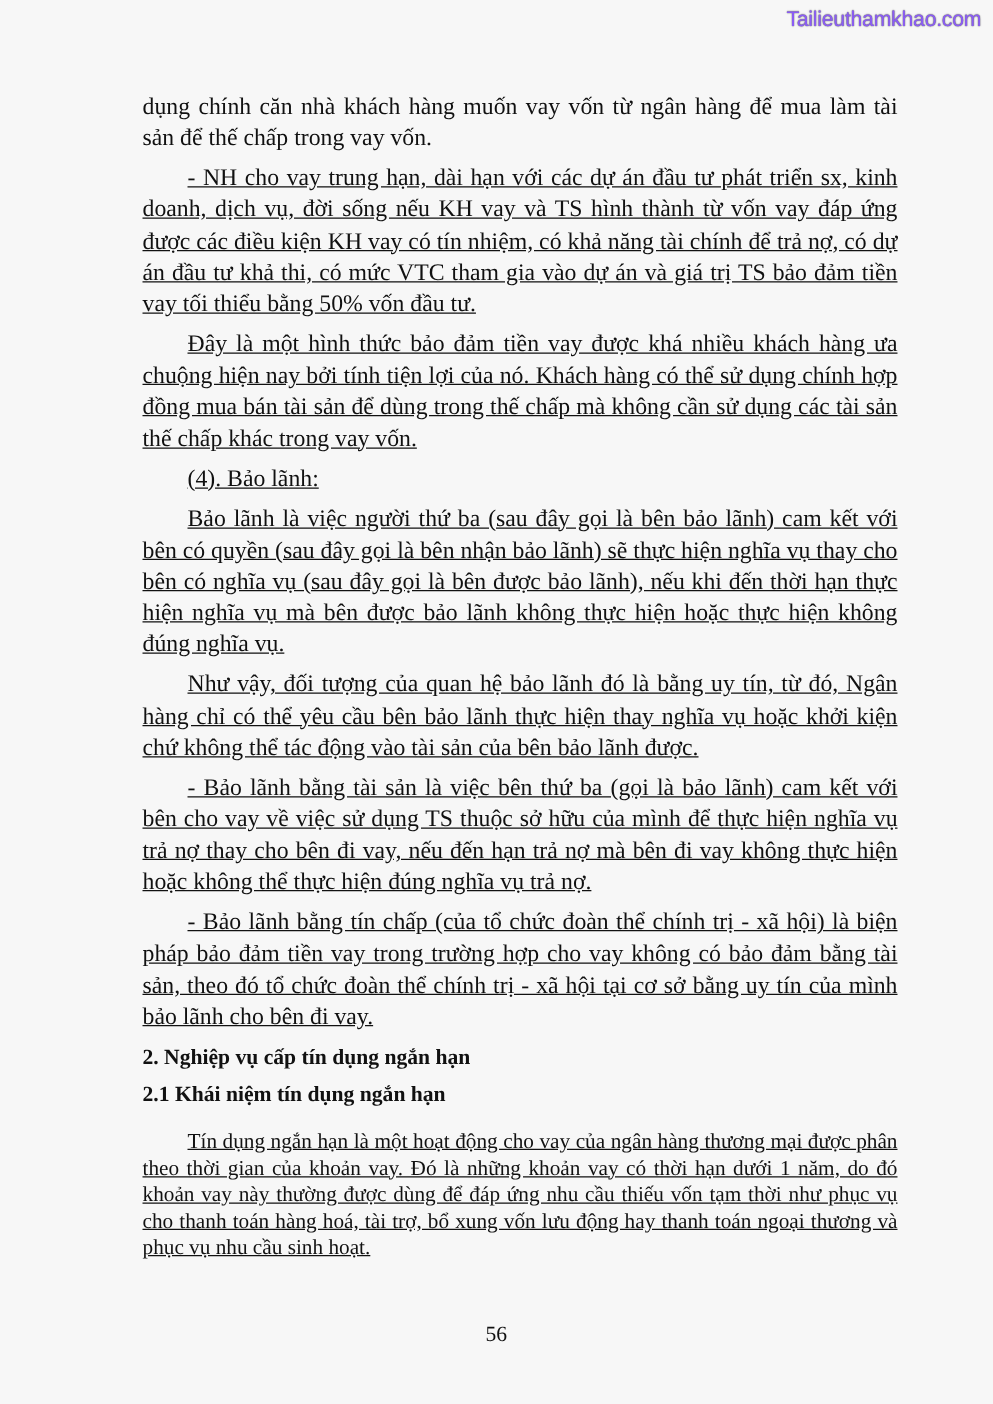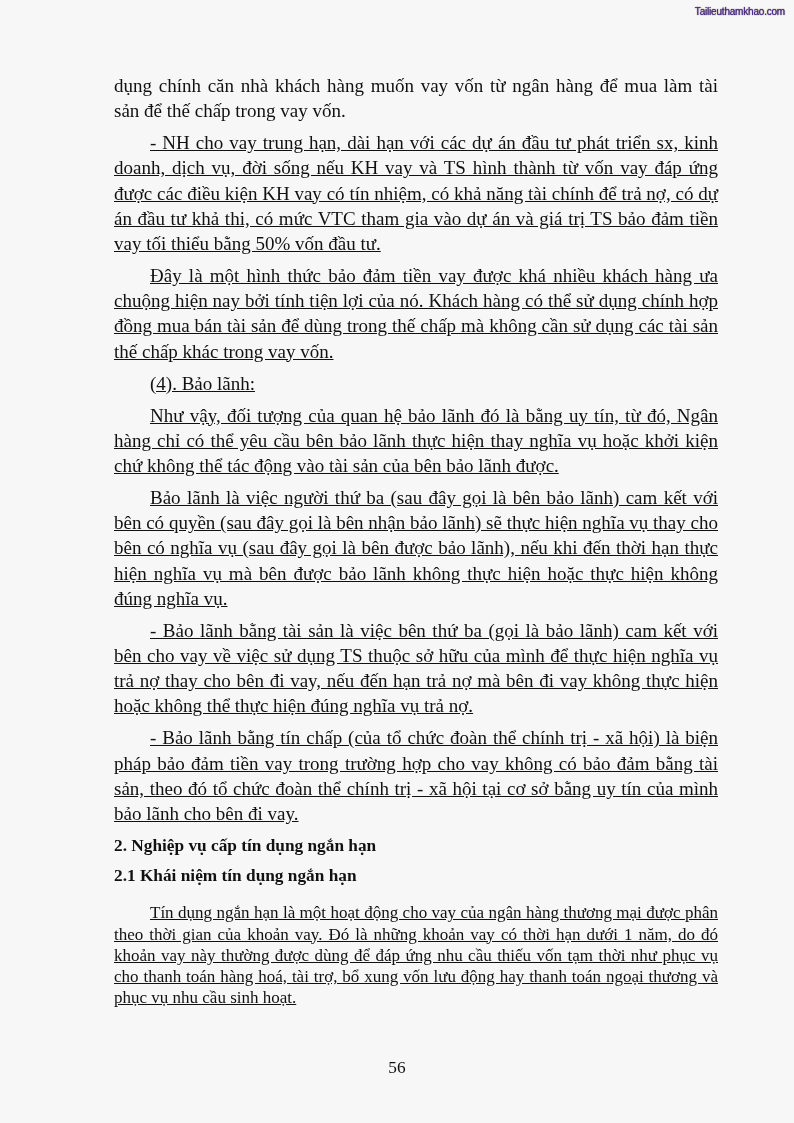--- a/index.html
+++ b/index.html
@@ -13,22 +13,22 @@
       position: relative;
       overflow: hidden;
       font-family: "Liberation Serif", "DejaVu Serif", serif;
       color: #111;
     }
     .watermark {
       position: absolute;
       top: 6px;
       right: 9px;
       font-family: "Liberation Sans", "DejaVu Sans", sans-serif;
-      font-size: 10px;
-      color: #4c1d95;
+      font-size: 17px;
+      color: #8b5cf6;
       letter-spacing: -0.2px;
       text-shadow: 0 0 1px #6f6f6f, 0 0 1px #6f6f6f;
     }
     .page {
       position: absolute;
       left: 114px;
       top: 73px;
       width: 604px;
     }
     .p {
@@ -64,22 +64,22 @@
 </head>
 <body>
 
 <div class="watermark">Tailieuthamkhao.com</div>
 
 <div class="page">
   <p class="p">dụng chính căn nhà khách hàng muốn vay vốn từ ngân hàng để mua làm tài sản để thế chấp trong vay vốn.</p>
   <p class="p indent">- NH cho vay trung hạn, dài hạn với các dự án đầu tư phát triển sx, kinh doanh, dịch vụ, đời sống nếu KH vay và TS hình thành từ vốn vay đáp ứng được các điều kiện KH vay có tín nhiệm, có khả năng tài chính để trả nợ, có dự án đầu tư khả thi, có mức VTC tham gia vào dự án và giá trị TS bảo đảm tiền vay tối thiểu bằng 50% vốn đầu tư.</p>
   <p class="p indent">Đây là một hình thức bảo đảm tiền vay được khá nhiều khách hàng ưa chuộng hiện nay bởi tính tiện lợi của nó. Khách hàng có thể sử dụng chính hợp đồng mua bán tài sản để dùng trong thế chấp mà không cần sử dụng các tài sản thế chấp khác trong vay vốn.</p>
   <p class="p indent">(4). Bảo lãnh:</p>
+  <p class="p indent">Bảo lãnh là việc người thứ ba (sau đây gọi là bên bảo lãnh) cam kết với bên có quyền (sau đây gọi là bên nhận bảo lãnh) sẽ thực hiện nghĩa vụ thay cho bên có nghĩa vụ (sau đây gọi là bên được bảo lãnh), nếu khi đến thời hạn thực hiện nghĩa vụ mà bên được bảo lãnh không thực hiện hoặc thực hiện không đúng nghĩa vụ.</p>
   <p class="p indent">Như vậy, đối tượng của quan hệ bảo lãnh đó là bằng uy tín, từ đó, Ngân hàng chỉ có thể yêu cầu bên bảo lãnh thực hiện thay nghĩa vụ hoặc khởi kiện chứ không thể tác động vào tài sản của bên bảo lãnh được.</p>
-  <p class="p indent">Bảo lãnh là việc người thứ ba (sau đây gọi là bên bảo lãnh) cam kết với bên có quyền (sau đây gọi là bên nhận bảo lãnh) sẽ thực hiện nghĩa vụ thay cho bên có nghĩa vụ (sau đây gọi là bên được bảo lãnh), nếu khi đến thời hạn thực hiện nghĩa vụ mà bên được bảo lãnh không thực hiện hoặc thực hiện không đúng nghĩa vụ.</p>
   <p class="p indent">- Bảo lãnh bằng tài sản là việc bên thứ ba (gọi là bảo lãnh) cam kết với bên cho vay về việc sử dụng TS thuộc sở hữu của mình để thực hiện nghĩa vụ trả nợ thay cho bên đi vay, nếu đến hạn trả nợ mà bên đi vay  không thực hiện hoặc không thể thực hiện đúng nghĩa vụ trả nợ.</p>
   <p class="p indent">- Bảo lãnh bằng tín chấp (của tổ chức đoàn thể chính trị - xã hội) là biện pháp bảo đảm tiền vay trong trường hợp cho vay không có bảo đảm bằng tài sản, theo đó tổ chức đoàn thể chính trị - xã hội tại cơ sở bằng uy tín của mình bảo lãnh cho bên đi vay.</p>
 
   <div class="h first">2. Nghiệp vụ cấp tín dụng ngắn hạn</div>
   <div class="h">2.1 Khái niệm tín dụng ngắn hạn</div>
 
   <p class="p indent tight">Tín dụng ngắn hạn là một hoạt động cho vay của ngân hàng thương mại được phân theo thời gian của khoản vay. Đó là những khoản vay có thời hạn dưới 1 năm, do đó khoản vay này thường được dùng để đáp ứng nhu cầu thiếu vốn tạm thời như phục vụ cho thanh toán hàng hoá, tài trợ, bổ xung vốn lưu động hay thanh toán ngoại thương và phục vụ nhu cầu sinh hoạt.</p>
 </div>
 
 <div class="pagenum">56</div>

